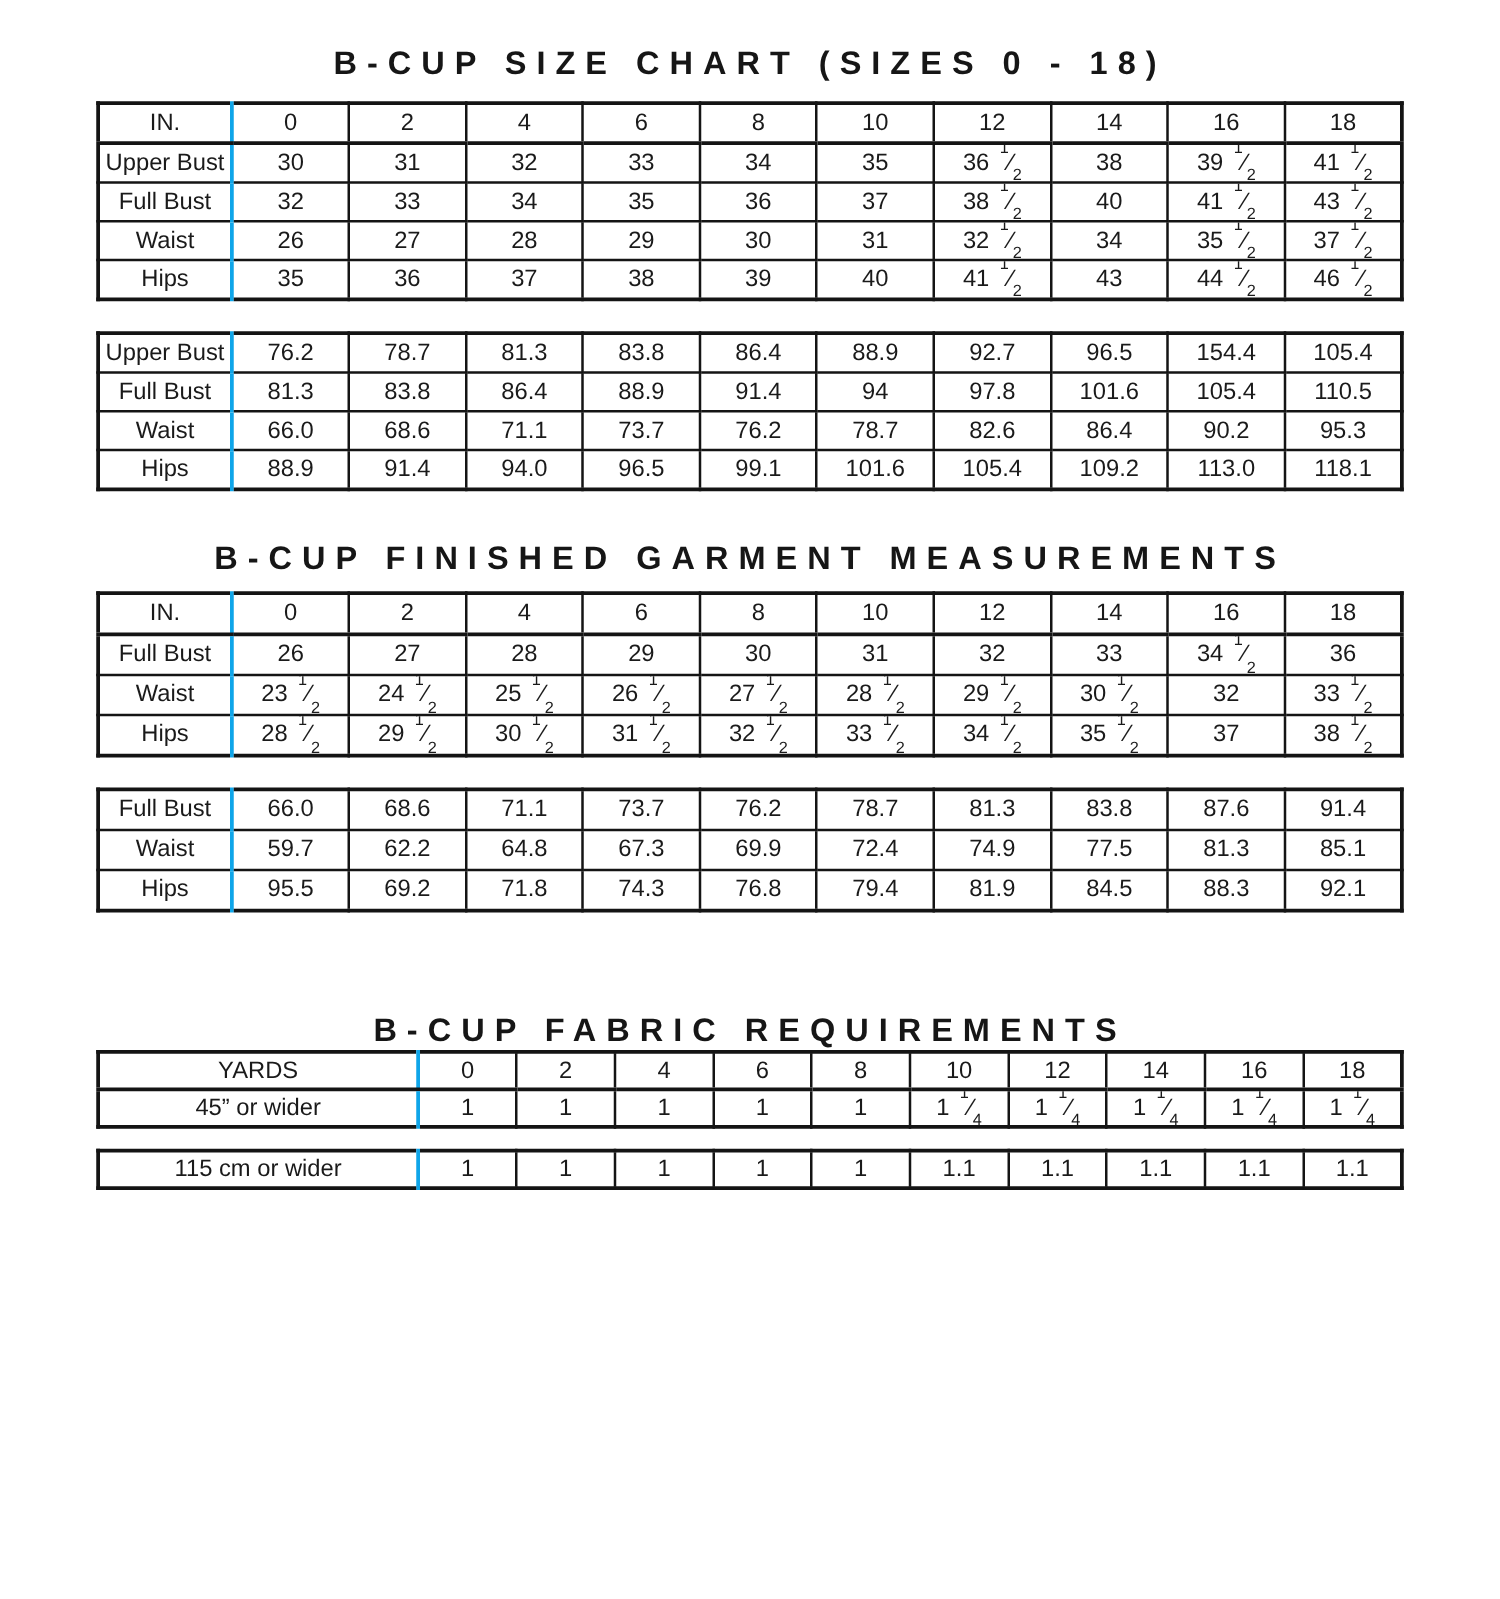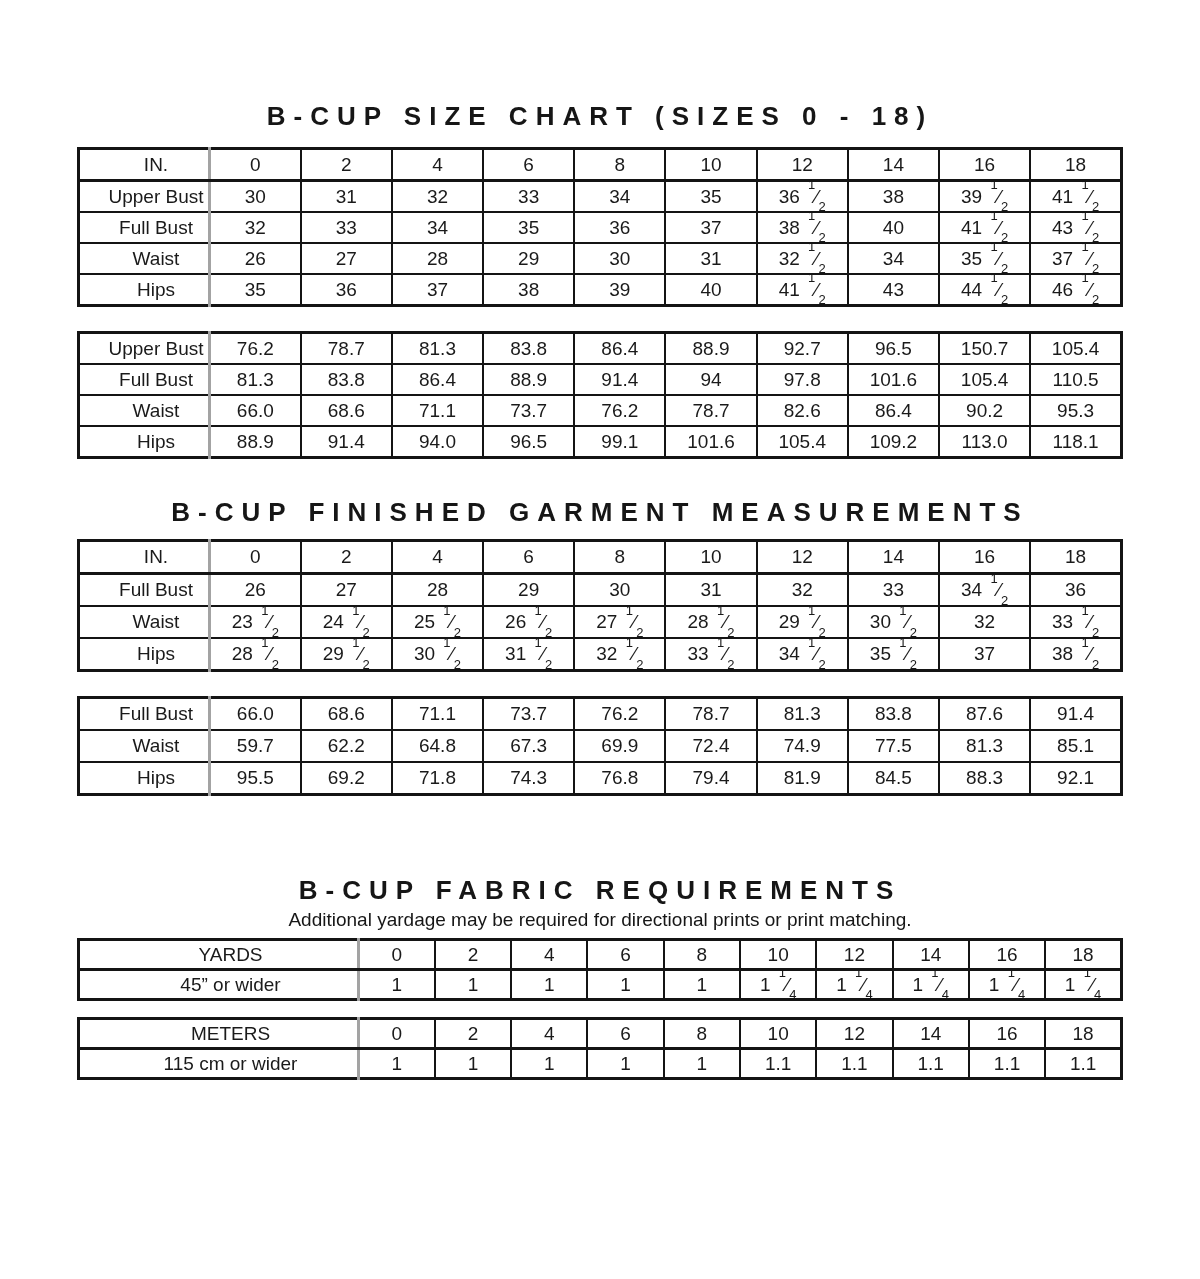--- a/index.html
+++ b/index.html
@@ -15,21 +15,21 @@
   .section-title {
     margin: 0;
     text-align: center;
     font-size: 26px;
     line-height: 32px;
     font-weight: 700;
     letter-spacing: 8px;
     color: #161616;
     white-space: nowrap;
   }
-  #title-size-chart   { margin-top: 100px; margin-bottom: 15px; }
+  #title-size-chart   { margin-top: 34px; margin-bottom: 15px; }
   #title-finished     { margin-top: 37px; margin-bottom: 11px; }
   #title-fabric       { margin-top: 78px; margin-bottom: 0; }
 
   .note {
     margin: 2px 0 6px 0;
     text-align: center;
     font-size: 19px;
     line-height: 24px;
     color: #161616;
   }
@@ -45,21 +45,21 @@
     border: 2px solid #141414;
     text-align: center;
     vertical-align: middle;
     font-size: 19px;
     font-weight: 400;
     padding: 0;
     overflow: hidden;
     white-space: nowrap;
   }
   table.chart-table tr:first-child th { border-bottom: 3px solid #141414; }
-  table.chart-table .label-cell { border-right: 3px solid #a3a3a3; padding-left: 24px; }
+  table.chart-table .label-cell { border-right: 3px solid #0ea5e9; }
 
   .t-body td, .t-body th { height: 29px; }
   .t-finished td, .t-finished th { height: 30px; }
   .t-fabric td, .t-fabric th { height: 27px; }
 
   .t-body .label-cell, .t-finished .label-cell { width: 104px; }
   .t-fabric .label-cell { width: 253px; }
 
   .m-below-1 { margin-bottom: 24px; }
   .m-below-2 { margin-bottom: 24px; }
@@ -160,21 +160,21 @@
           <tr>
             <td class="label-cell">Upper Bust</td>
             <td>76.2</td>
             <td>78.7</td>
             <td>81.3</td>
             <td>83.8</td>
             <td>86.4</td>
             <td>88.9</td>
             <td>92.7</td>
             <td>96.5</td>
-            <td>150.7</td>
+            <td>154.4</td>
             <td>105.4</td>
           </tr>
           <tr>
             <td class="label-cell">Full Bust</td>
             <td>81.3</td>
             <td>83.8</td>
             <td>86.4</td>
             <td>88.9</td>
             <td>91.4</td>
             <td>94</td>
@@ -311,21 +311,20 @@
             <td>84.5</td>
             <td>88.3</td>
             <td>92.1</td>
           </tr>
         </tbody>
       </table>
   </section>
 
   <section>
     <h1 id="title-fabric" class="section-title">B-CUP FABRIC REQUIREMENTS</h1>
-    <p class="note">Additional yardage may be required for directional prints or print matching.</p>
     <table id="table-yards" class="chart-table t-fabric">
         <tbody>
           <tr>
             <th class="label-cell">YARDS</th>
             <th>0</th>
             <th>2</th>
             <th>4</th>
             <th>6</th>
             <th>8</th>
             <th>10</th>
@@ -345,33 +344,20 @@
             <td>1 <sup>1</sup>⁄<sub>4</sub></td>
             <td>1 <sup>1</sup>⁄<sub>4</sub></td>
             <td>1 <sup>1</sup>⁄<sub>4</sub></td>
             <td>1 <sup>1</sup>⁄<sub>4</sub></td>
           </tr>
         </tbody>
       </table>
     <table class="chart-table t-fabric">
         <tbody>
           <tr>
-            <th class="label-cell">METERS</th>
-            <th>0</th>
-            <th>2</th>
-            <th>4</th>
-            <th>6</th>
-            <th>8</th>
-            <th>10</th>
-            <th>12</th>
-            <th>14</th>
-            <th>16</th>
-            <th>18</th>
-          </tr>
-          <tr>
             <td class="label-cell">115 cm or wider</td>
             <td>1</td>
             <td>1</td>
             <td>1</td>
             <td>1</td>
             <td>1</td>
             <td>1.1</td>
             <td>1.1</td>
             <td>1.1</td>
             <td>1.1</td>

